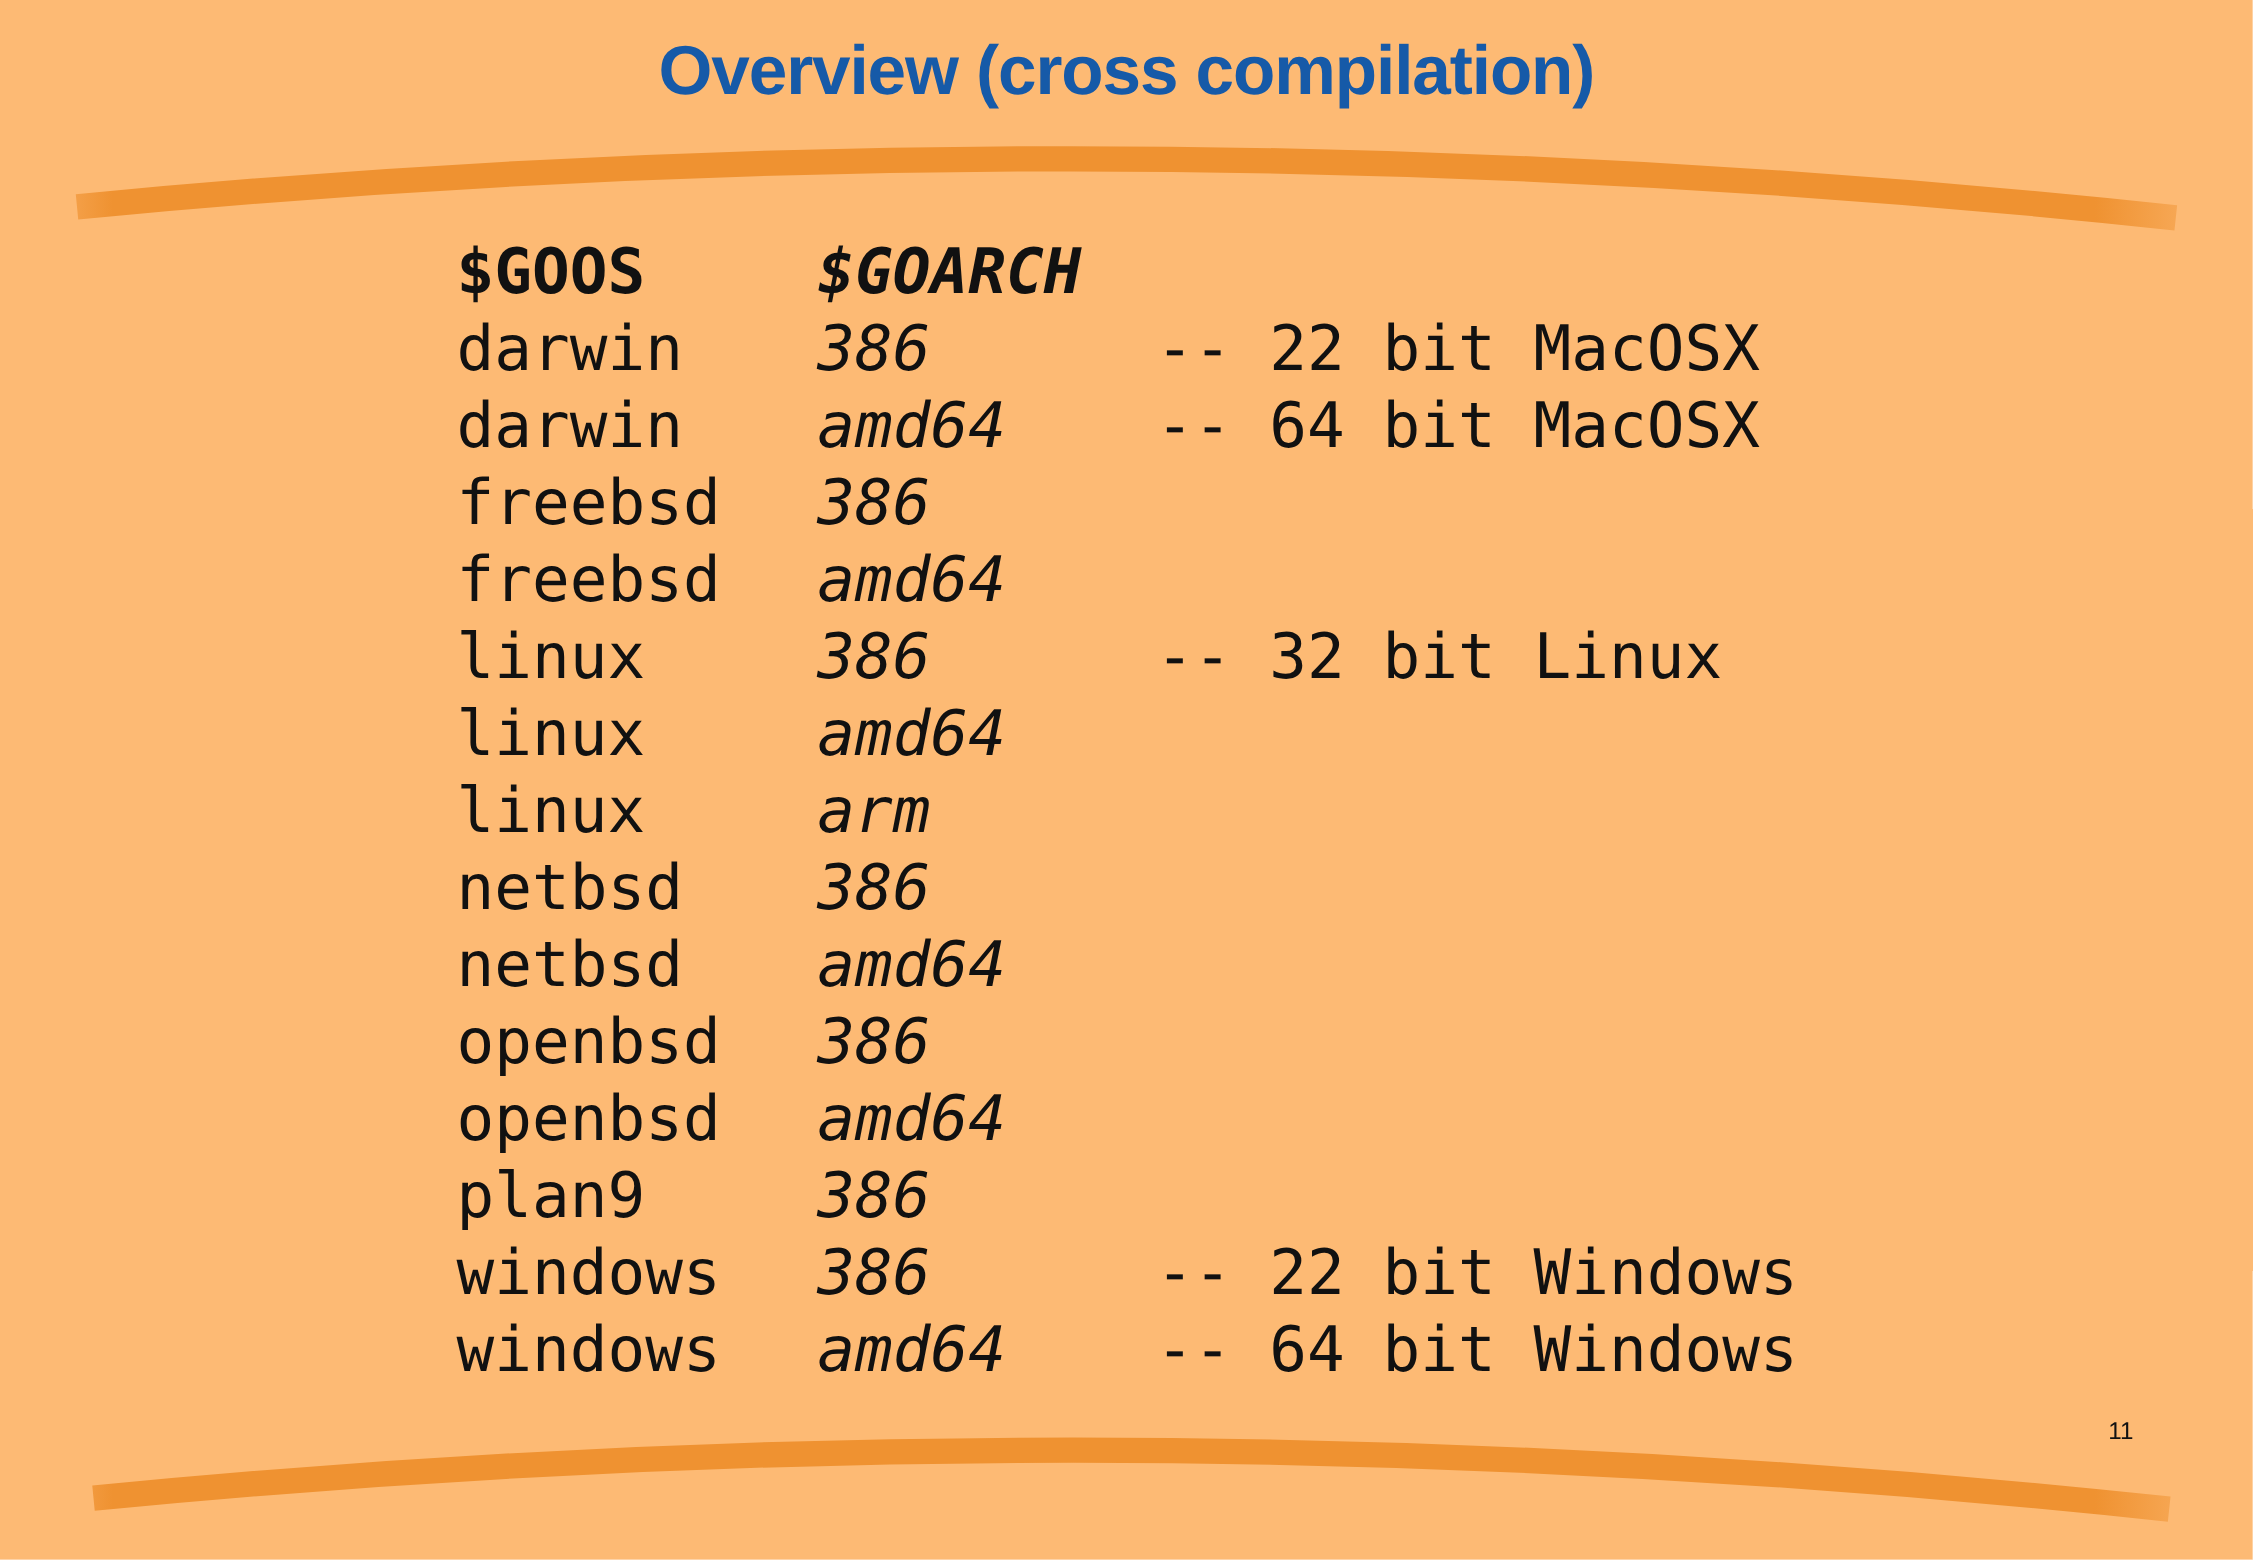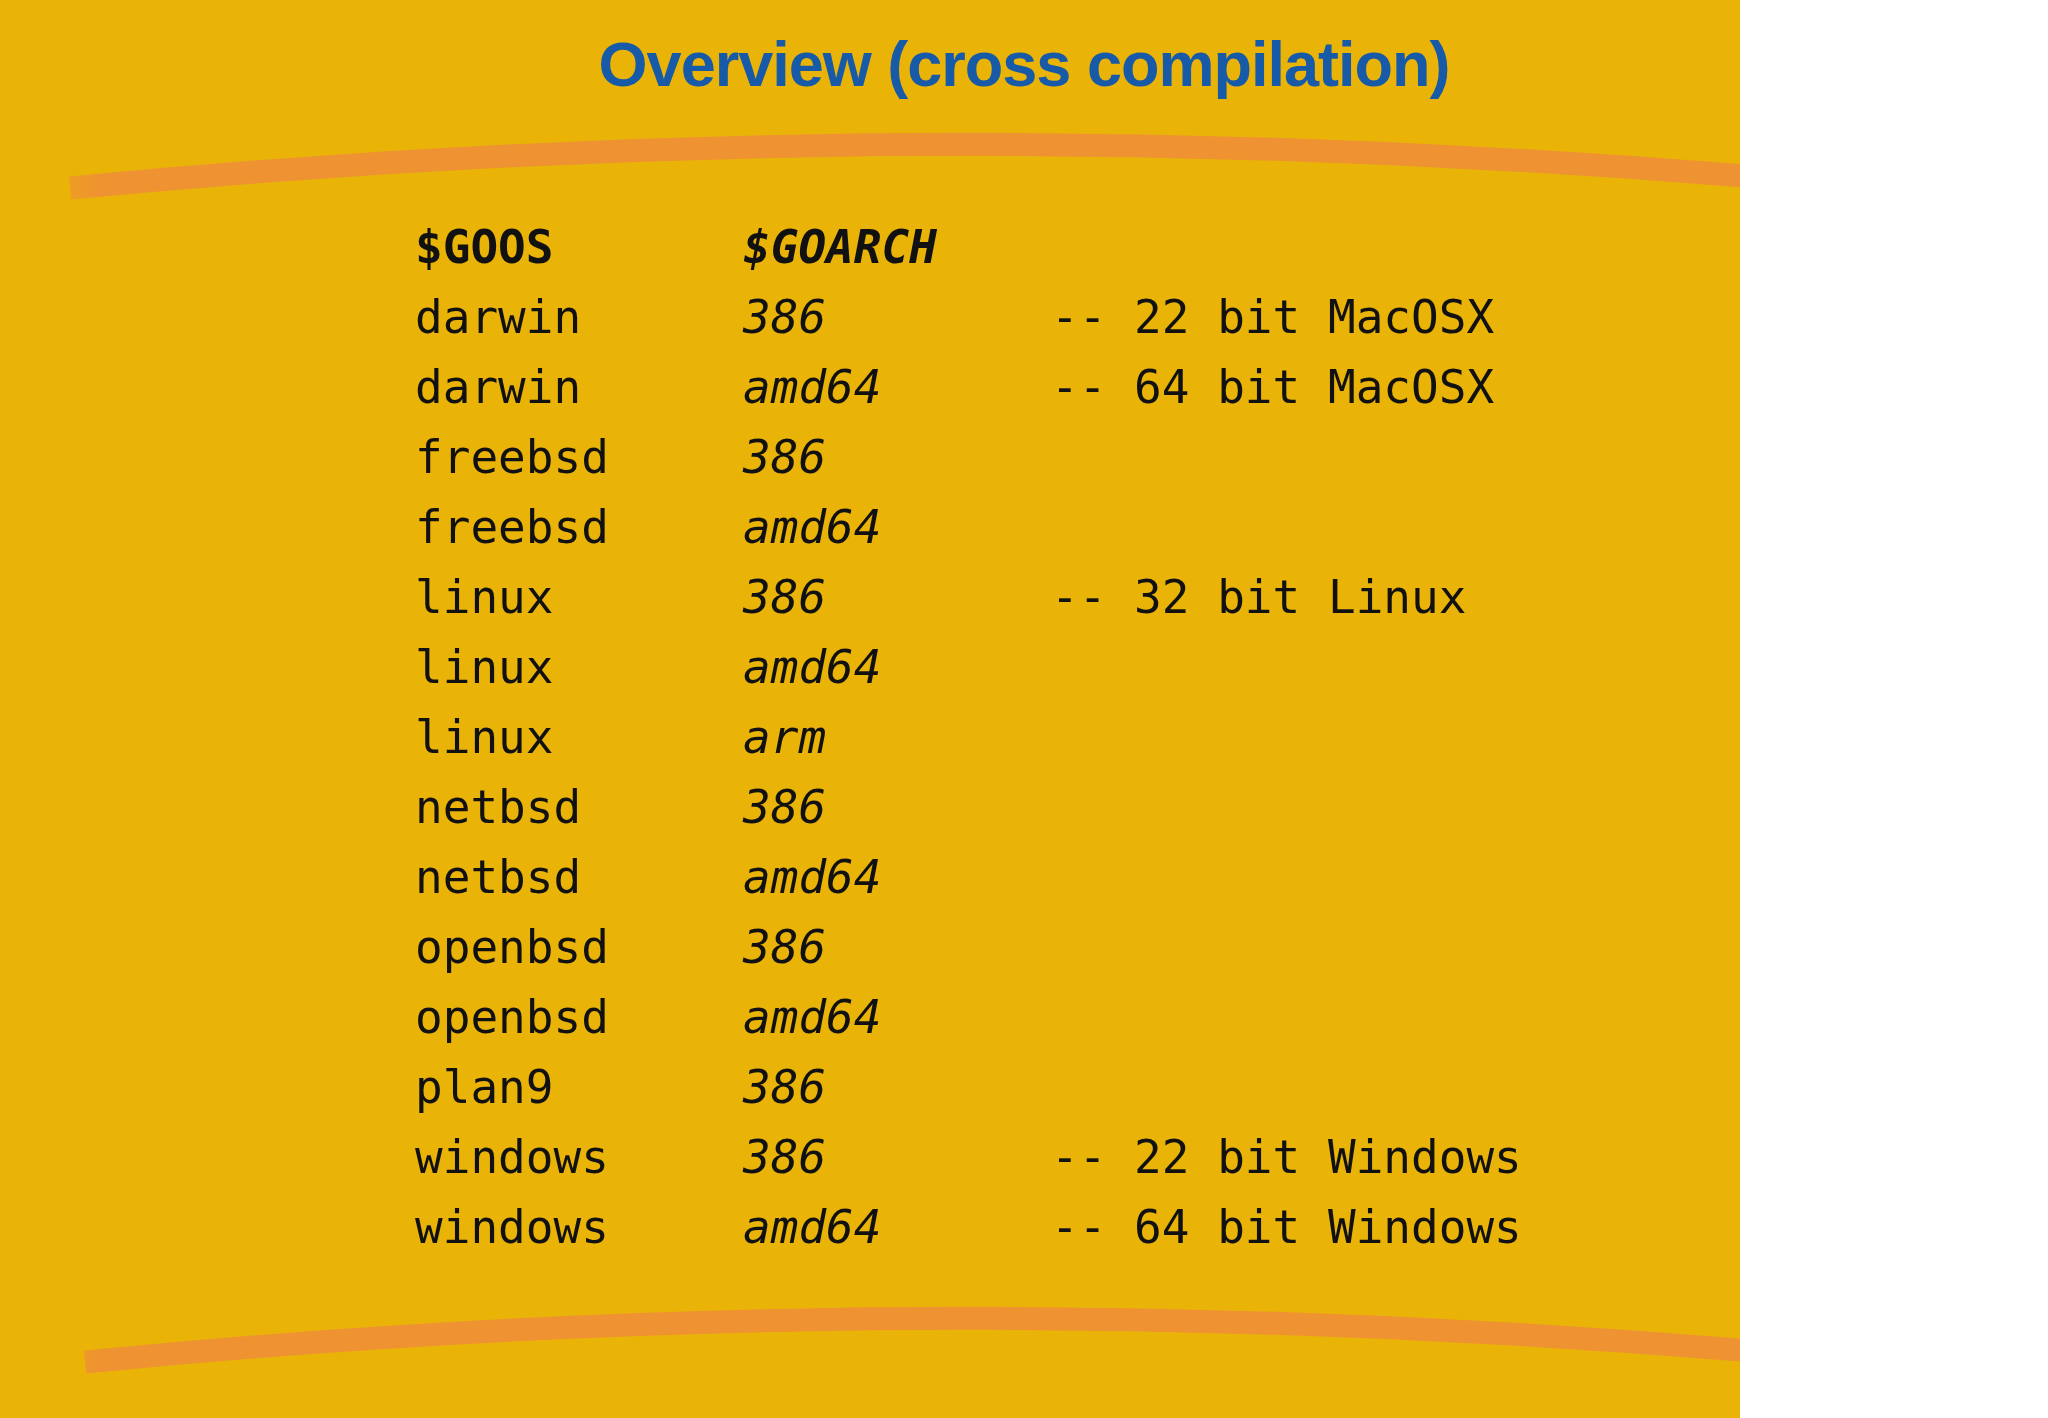--- a/index.html
+++ b/index.html
@@ -2,23 +2,23 @@
 <html><head>
 <meta charset="utf-8">
 <style>
   html, body {
     margin: 0;
     padding: 0;
     background: #ffffff;
   }
   .slide {
     position: relative;
-    width: 1740px;
+    width: 2048px;
     height: 1418px;
-    background: #eab308;
+    background: #fdba74;
     overflow: hidden;
     font-family: "Liberation Sans", sans-serif;
   }
   .title {
     position: absolute;
     top: 28px;
     left: 0;
     width: 2048px;
     text-align: center;
     font-family: "Liberation Sans", sans-serif;
@@ -33,21 +33,21 @@
     left: 0;
     width: 2048px;
     height: 1418px;
     pointer-events: none;
   }
   .compat-table {
     position: absolute;
     top: 212px;
     left: 415px;
     font-family: "DejaVu Sans Mono", "Liberation Mono", monospace;
-    font-size: 46px;
+    font-size: 57px;
     color: #111111;
   }
   .t-row {
     display: flex;
     height: 70px;
     line-height: 70px;
     white-space: pre;
   }
   .t-row .c-goos {
     width: 328px;

